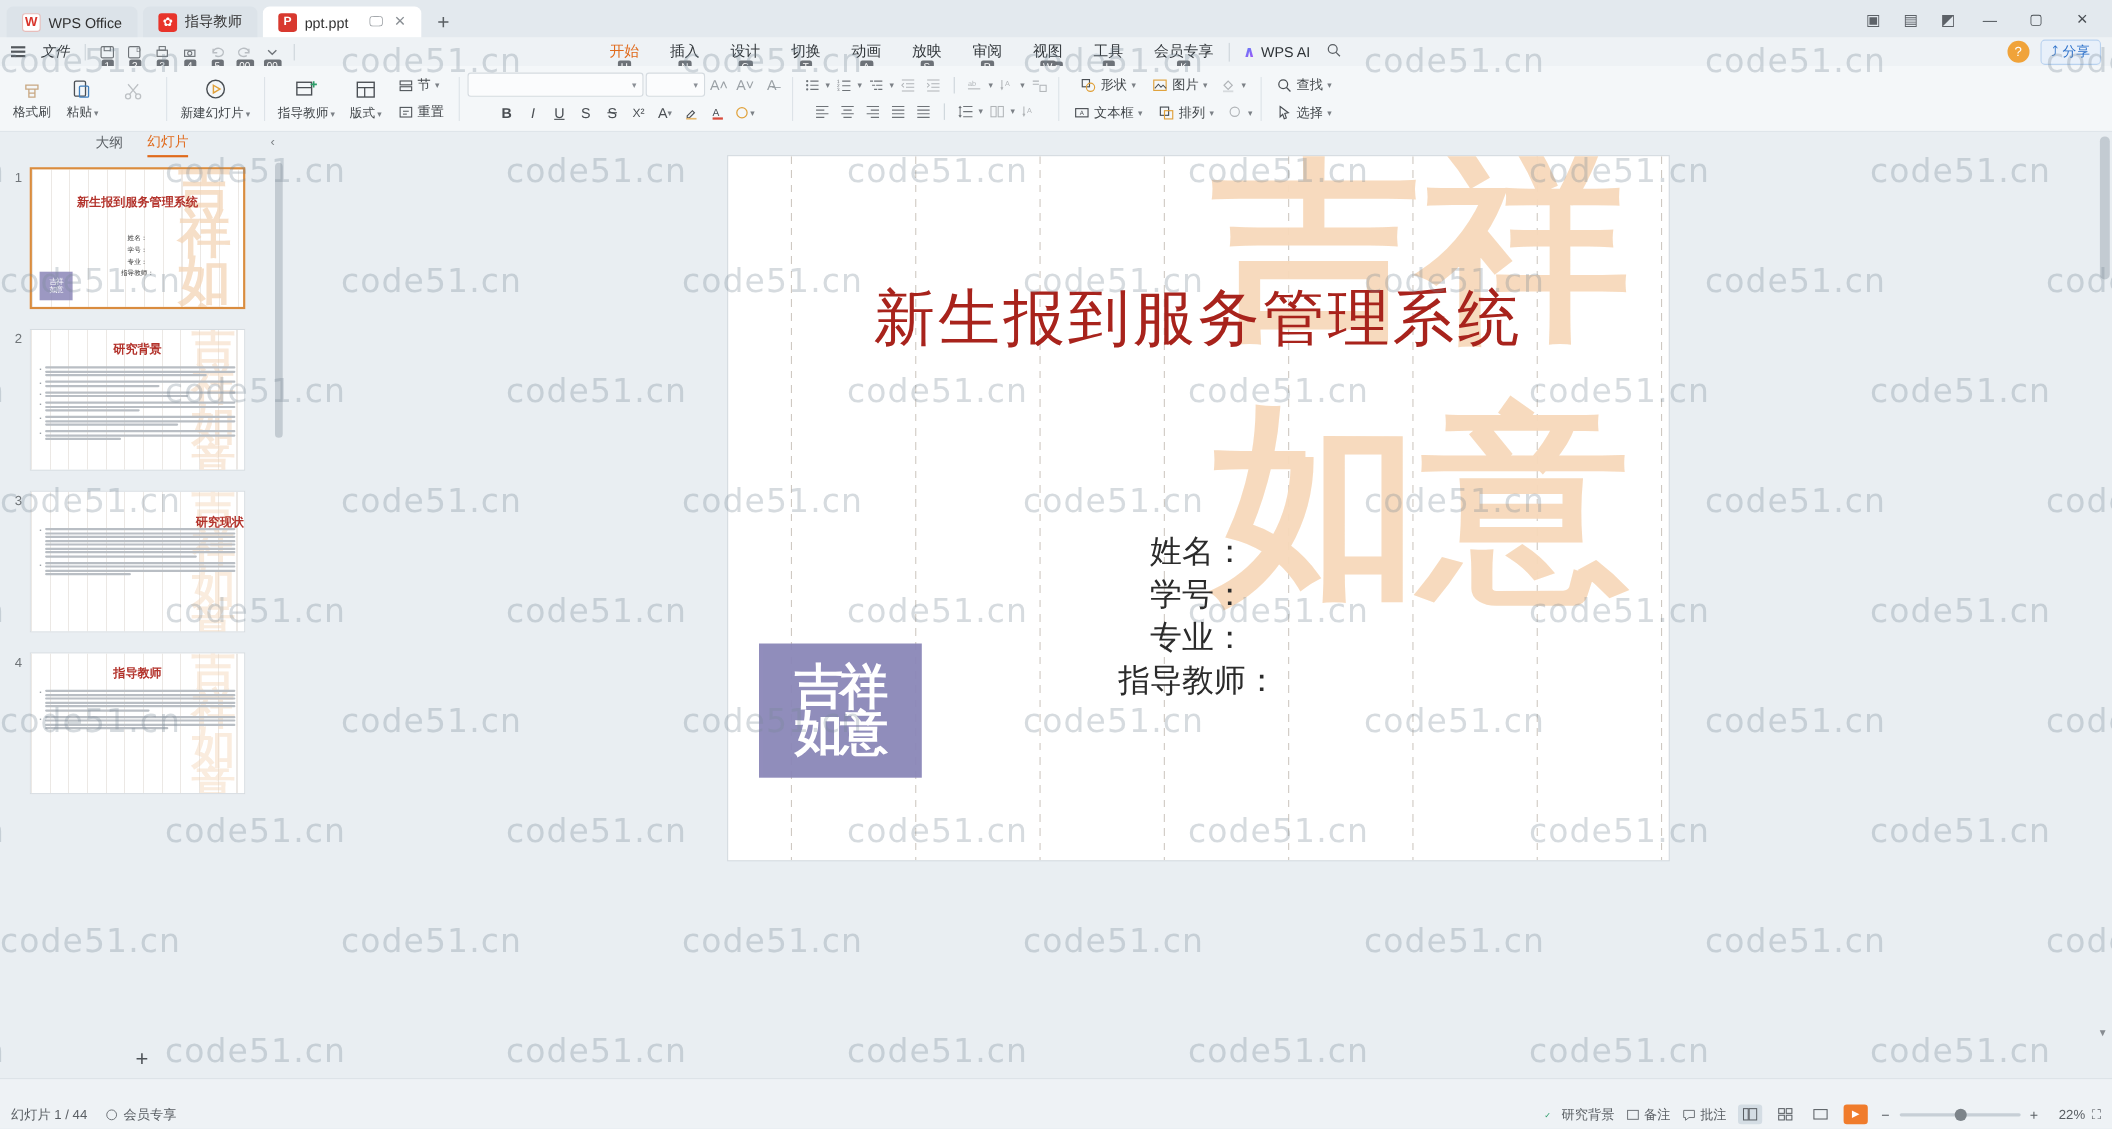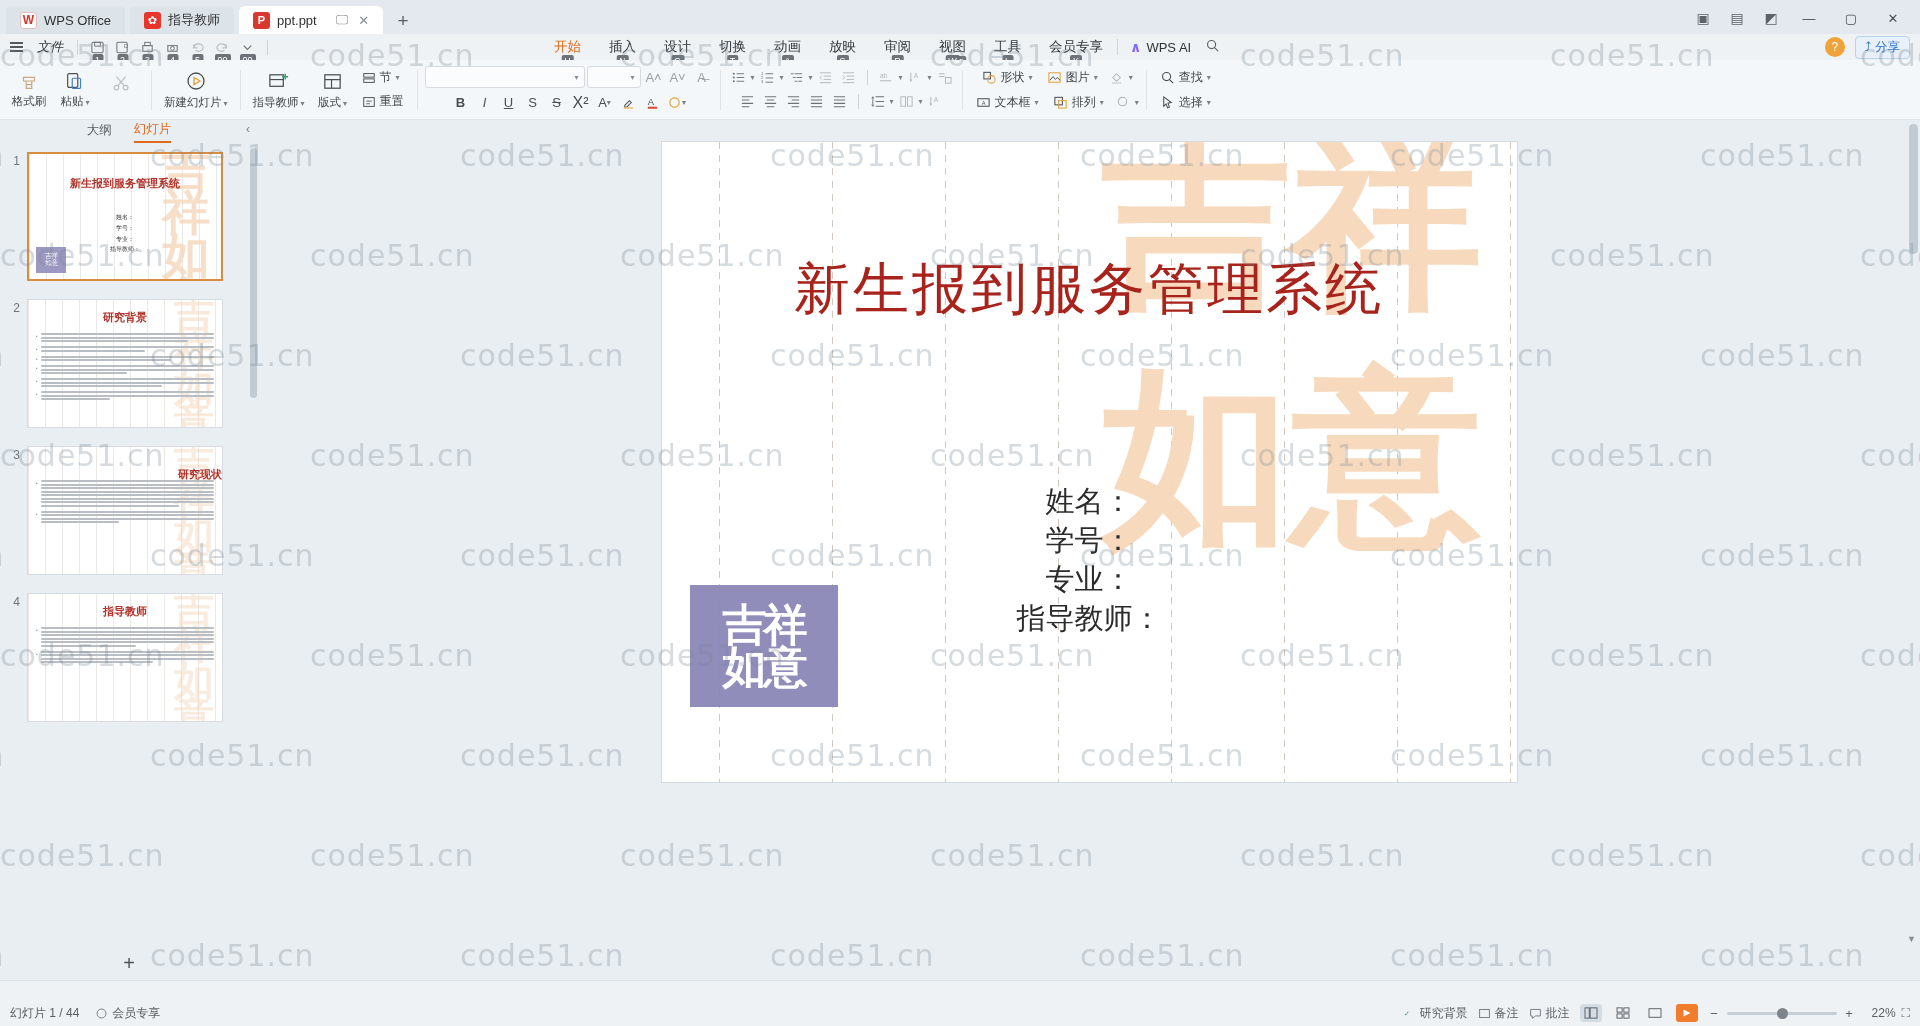--- a/index.html
+++ b/index.html
@@ -546,21 +546,21 @@
       <div class="fmt-btn" style="color:#9aa0a5">A˄</div>
       <div class="fmt-btn" style="color:#9aa0a5">A˅</div>
       <div class="fmt-btn" style="color:#9aa0a5">A̶</div>
     </div>
     <div class="fr">
       <div class="fmt-btn" style="font-weight:bold">B</div>
       <div class="fmt-btn" style="font-style:italic">I</div>
       <div class="fmt-btn" style="text-decoration:underline">U</div>
       <div class="fmt-btn">S</div>
       <div class="fmt-btn" style="text-decoration:line-through">S</div>
-      <div class="fmt-btn" style="font-size:16px">X²</div>
+      <div class="fmt-btn" style="font-size:11px">X²</div>
       <div class="fmt-btn">A<span class="car">▾</span></div>
       <div class="fmt-btn">
         <svg width="15" height="15" viewBox="0 0 16 16">
             <path d="M4 11l5-5 2 2-5 5H4z" fill="none" stroke="#4a4f54" stroke-width="1.1"></path>
             <rect x="3" y="13" width="10" height="1.6" fill="#e8b86b"></rect>
           </svg>
       </div>
       <div class="fmt-btn">
         <svg width="15" height="15" viewBox="0 0 16 16">
             <text x="3" y="11" font-size="10" fill="#4a4f54">A</text>

